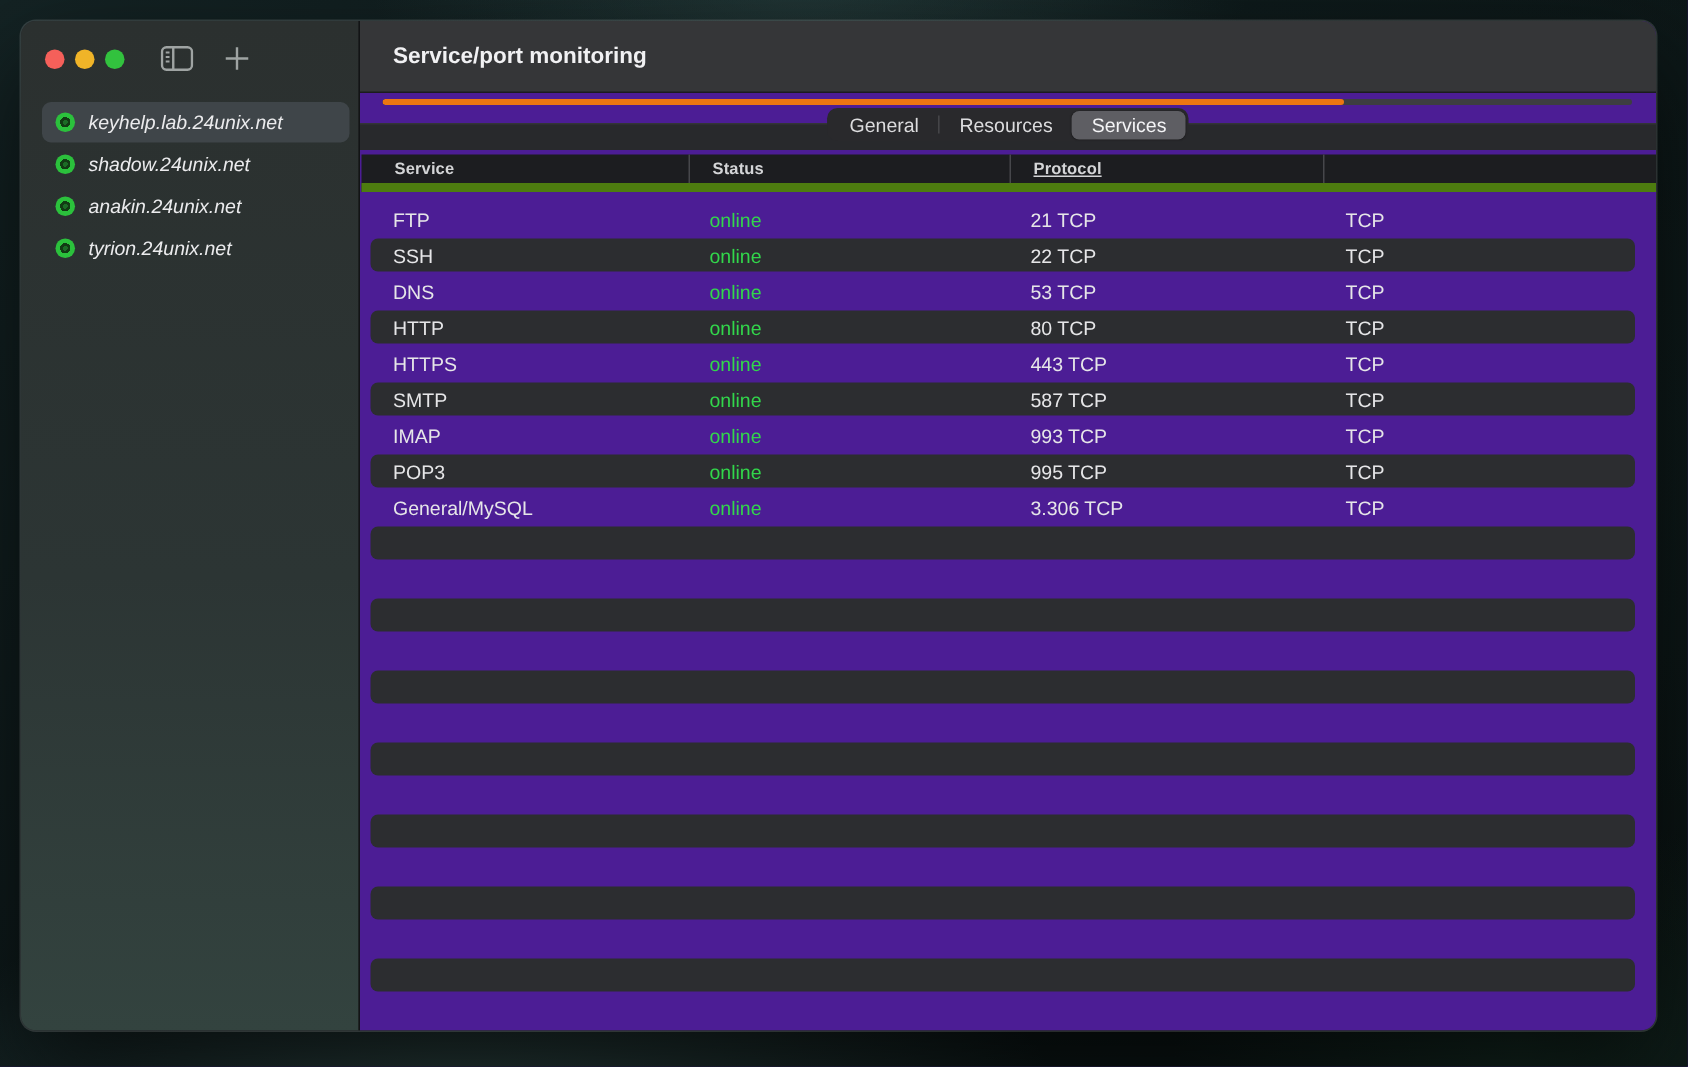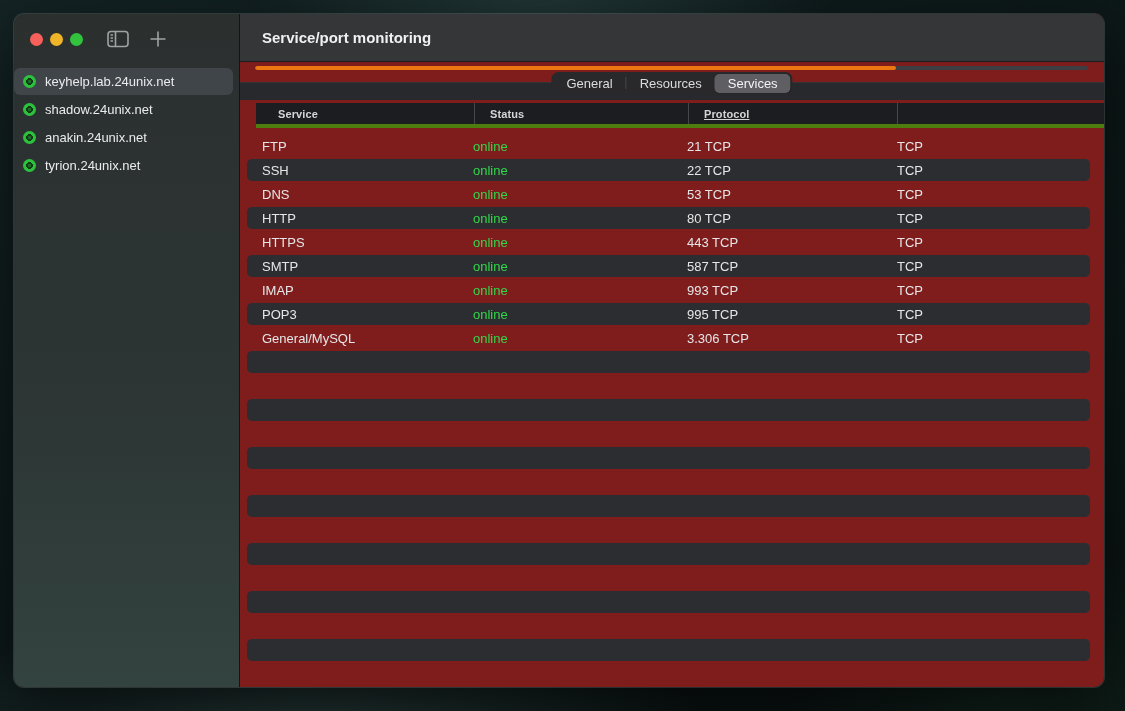--- a/index.html
+++ b/index.html
@@ -24,33 +24,33 @@
     position:relative;width:226px;flex:0 0 226px;
     background:linear-gradient(180deg,#2b302f 0%,#2c3534 55%,#33433f 100%);
     border-right:1px solid #121415;
   }
   .sb-toolbar{display:flex;align-items:center;height:50px;padding:0 16px;}
   .lights{display:flex;gap:7px;align-items:center;}
   .light{width:13px;height:13px;border-radius:50%;}
   .tb-icon{color:#9fa4a3;display:flex;align-items:center;}
   .toggle-icon{margin-left:24px;}
   .plus-icon{margin-left:20px;}
-  .server-list{list-style:none;margin:0;padding:4px 6px 0 0;}
+  .server-list{list-style:none;margin:0;padding:4px 6px 0 14px;font-style:italic;}
   .server-item{
     display:flex;align-items:center;height:27px;margin-bottom:1px;
     border-radius:6px;padding-left:9px;cursor:default;
   }
   .server-item.selected{background:#3f4549;}
   .server-dot{
     width:13px;height:13px;border-radius:50%;flex:0 0 13px;
     background:radial-gradient(circle at 50% 50%, #1c6b26 0 1.6px, #123a14 1.6px 3.4px, var(--dot,#2bc13c) 3.4px);
   }
   .server-name{margin-left:9px;font-size:13px;color:#ebebed;white-space:nowrap;}
   
-  .main{position:relative;flex:1;background:#7f1d1d;}
+  .main{position:relative;flex:1;background:#4c1d95;}
   .content-header{
     position:absolute;left:0;top:0;right:0;height:48px;background:#353638;
     display:flex;align-items:center;padding-left:22px;
     border-bottom:1px solid #1b1c1e;
   }
   .content-title{font-size:15px;font-weight:700;color:#f1f1f3;margin:0;}
   .progress-track{
     position:absolute;left:15px;top:52px;width:833px;height:4px;
     background:#3d3e41;border-radius:2px;overflow:hidden;
   }
@@ -65,22 +65,22 @@
     border-radius:7px;padding:0 2px;z-index:3;
   }
   .seg-item{
     display:flex;align-items:center;height:19px;padding:0 13px;
     font-size:13px;color:#dcdcde;border-radius:5px;white-space:nowrap;cursor:default;
   }
   .seg-item.selected{background:#5e5e63;color:#f4f4f6;box-shadow:0 0 1px rgba(0,0,0,.4);}
   .seg-div{width:1px;height:12px;background:#48484b;}
   
   .thead{
-    position:absolute;left:16px;right:0;top:89px;height:25px;background:#1c1d20;
-    border-bottom:4px solid #4d7c0f;
+    position:absolute;left:1px;right:0;top:89px;height:25px;background:#1c1d20;
+    border-bottom:6px solid #4d7c0f;
   }
   .thead-grid{display:grid;grid-template-columns:211px 214px 210px 208px;margin-left:7px;height:100%;}
   .th{
     display:flex;align-items:center;padding-left:15px;
     font-size:11px;font-weight:700;color:#d4d5d7;letter-spacing:.1px;
   }
   .th + .th{border-left:1px solid #46474b;}
   .th:last-child{border-right:1px solid #46474b;text-decoration:underline;}
   .rows{position:absolute;left:7px;top:120px;width:843px;}
   .trow{height:24px;display:grid;grid-template-columns:211px 214px 210px 208px;align-items:center;}

